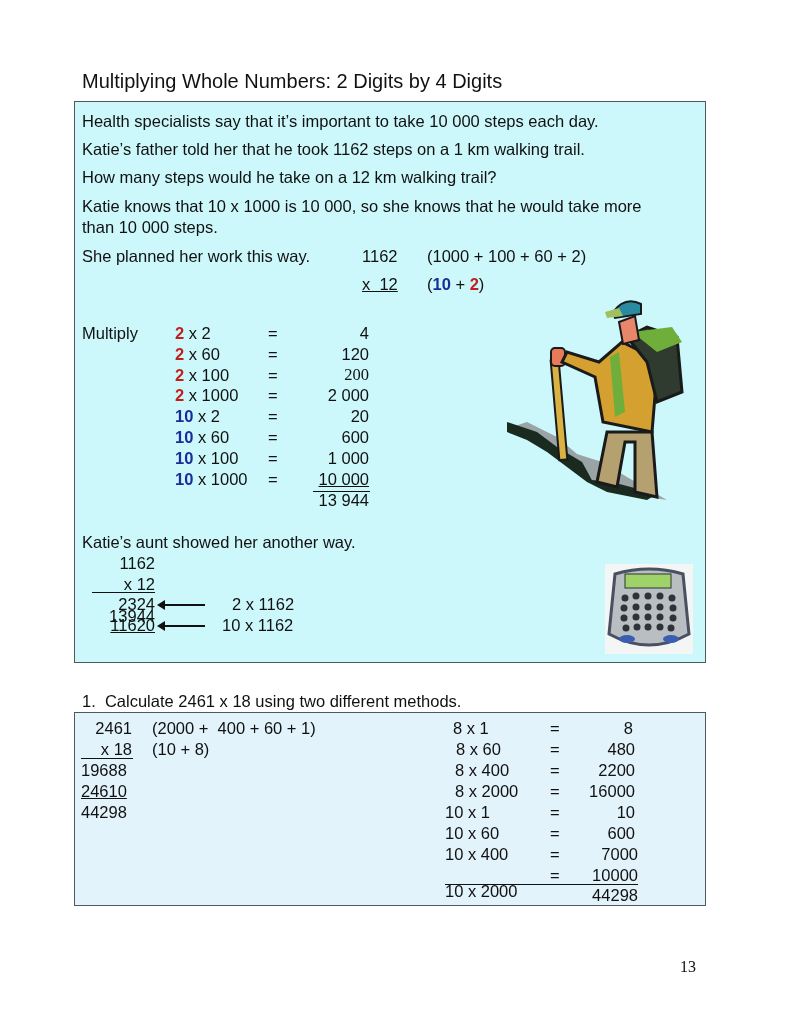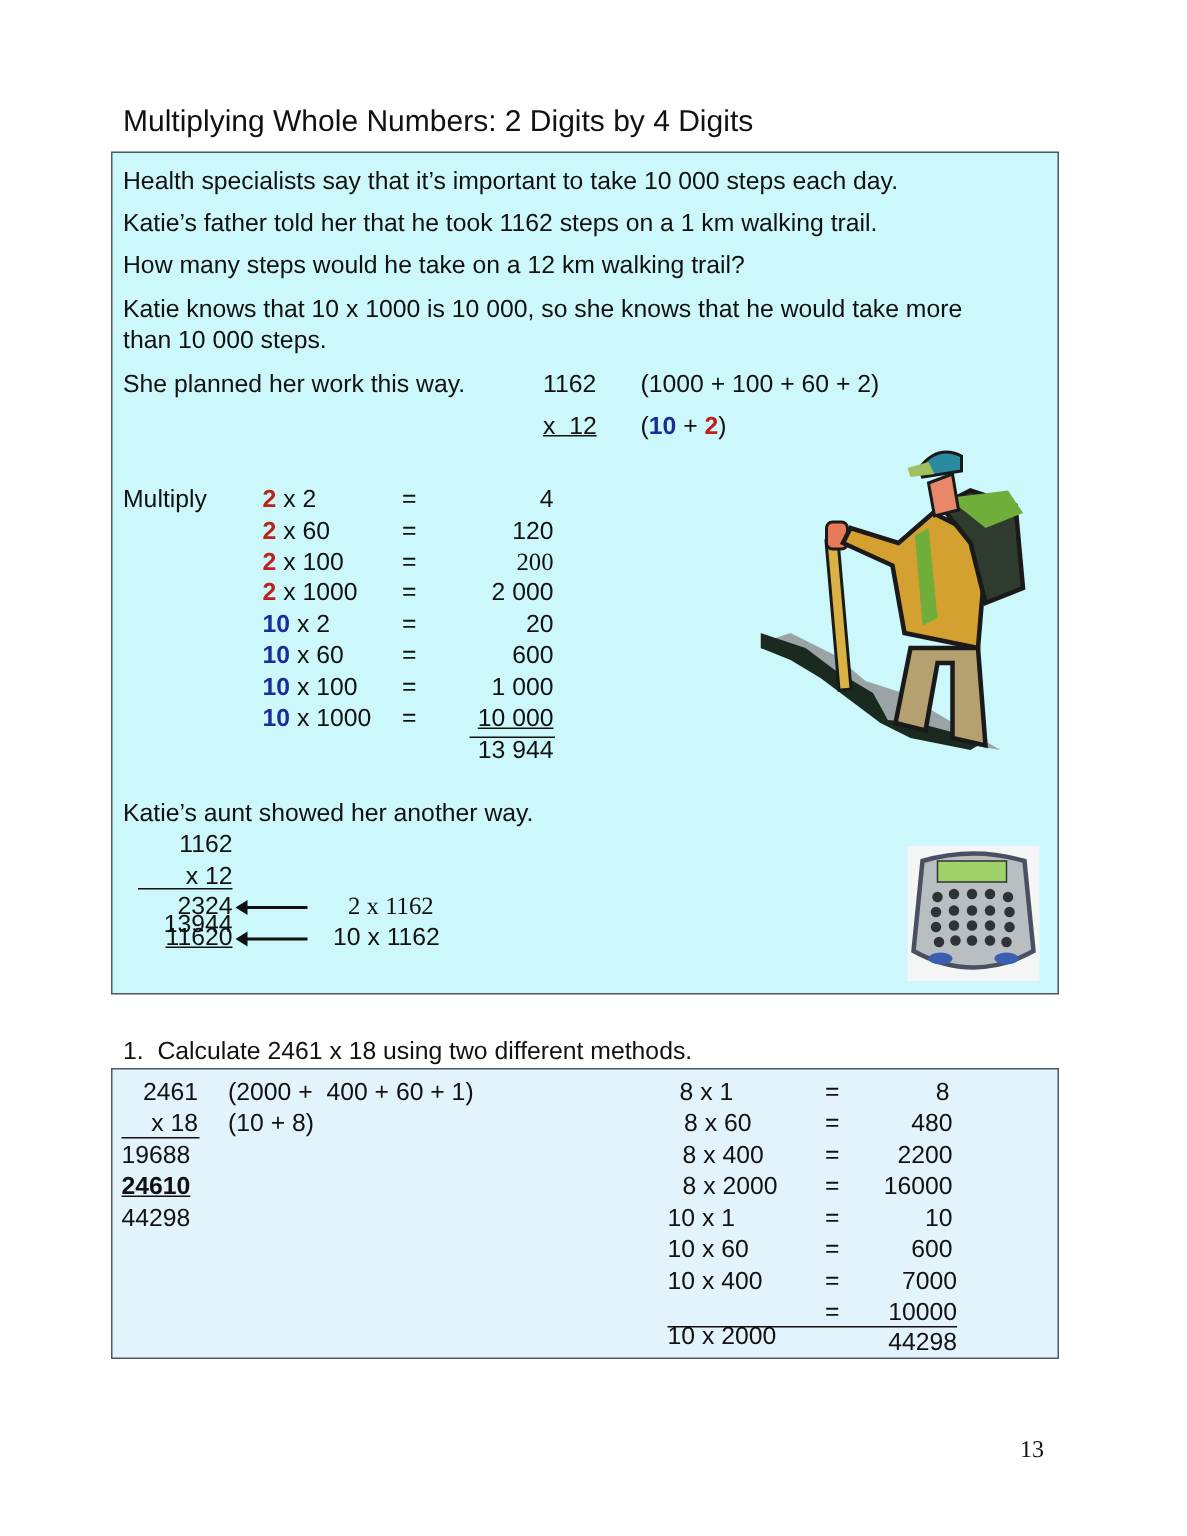--- a/index.html
+++ b/index.html
@@ -95,21 +95,21 @@
       <path d="M98 30 L112 26 L116 34 L100 36 Z" fill="#a0c060"></path>
     </svg>
   </div>
 
   <div class="t" style="left:7px;top:430px;">Katie’s aunt showed her another way.</div>
   <div class="t r" style="left:7px;top:451px;width:73px;">1162</div>
   <div class="t r" style="left:7px;top:472px;width:73px;">x 12</div>
   <div class="rule" style="left:17px;top:490px;width:63px;"></div>
   <div class="t r" style="left:7px;top:492px;width:73px;">2324</div>
   <div class="arrow" style="left:88px;top:502px;width:42px;"></div>
-  <div class="t" style="left:157px;top:492px;font-family:Liberation Serif, serif;">2 x 1162</div>
+  <div class="t" style="left:157px;top:492px;">2 x 1162</div>
   <div class="t r ul" style="left:7px;top:513px;width:73px;">11620</div>
   <div class="arrow" style="left:88px;top:523px;width:42px;"></div>
   <div class="t" style="left:147px;top:513px;">10 x 1162</div>
   <div class="t r" style="left:7px;top:504px;width:73px;">13944</div>
 
   <div style="position:absolute;left:530px;top:462px;width:88px;height:90px;background:#f4f6f6;">
     <svg width="88" height="90" viewBox="0 0 88 90">
       <path d="M10 10 Q44 0 78 10 L84 70 Q44 92 4 70 Z" fill="#b9bec3" stroke="#4a5060" stroke-width="3"></path>
       <rect x="20" y="10" width="46" height="14" fill="#9fd36a" stroke="#333" stroke-width="1"></rect>
       <g fill="#2f3338">
@@ -142,21 +142,21 @@
 
 <div class="t" style="left:82px;top:691px;white-space:pre;">1.  Calculate 2461 x 18 using two different methods.</div>
 
 <div class="box2">
   <div class="t r" style="left:5px;top:5px;width:52px;">2461</div>
   <div class="t" style="left:77px;top:5px;white-space:pre;">(2000 +  400 + 60 + 1)</div>
   <div class="t r" style="left:5px;top:26px;width:52px;">x 18</div>
   <div class="t" style="left:77px;top:26px;">(10 + 8)</div>
   <div class="rule" style="left:6px;top:45px;width:52px;"></div>
   <div class="t" style="left:6px;top:47px;">19688</div>
-  <div class="t ul" style="left:6px;top:68px;font-weight:bold;">24610</div>
+  <div class="t ul" style="left:6px;top:68px;">24610</div>
   <div class="t" style="left:6px;top:89px;">44298</div>
 
   <div>
     <div class="t" style="left:378px;top:5px;">8 x 1</div>
     <div class="t" style="left:475px;top:5px;">=</div>
     <div class="t r" style="left:500px;top:5px;width:58px;">8</div>
 
     <div class="t" style="left:381px;top:26px;">8 x 60</div>
     <div class="t" style="left:475px;top:26px;">=</div>
     <div class="t r" style="left:500px;top:26px;width:60px;">480</div>

